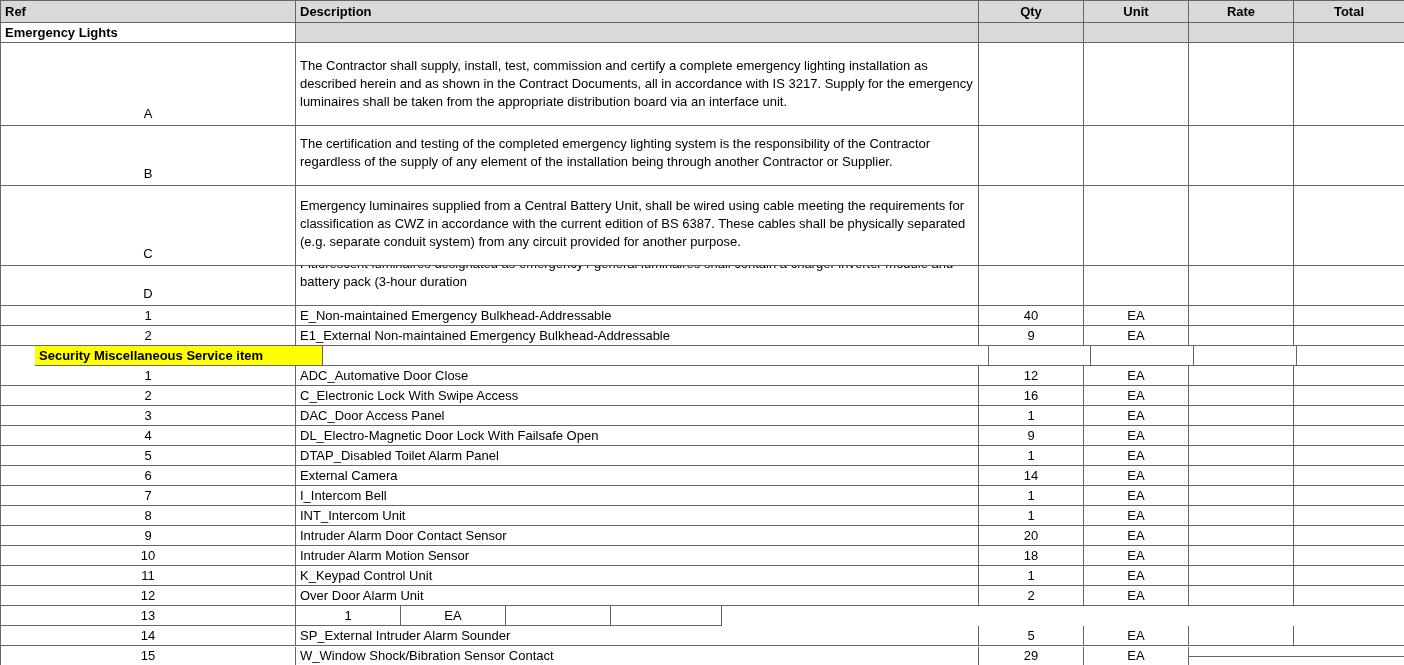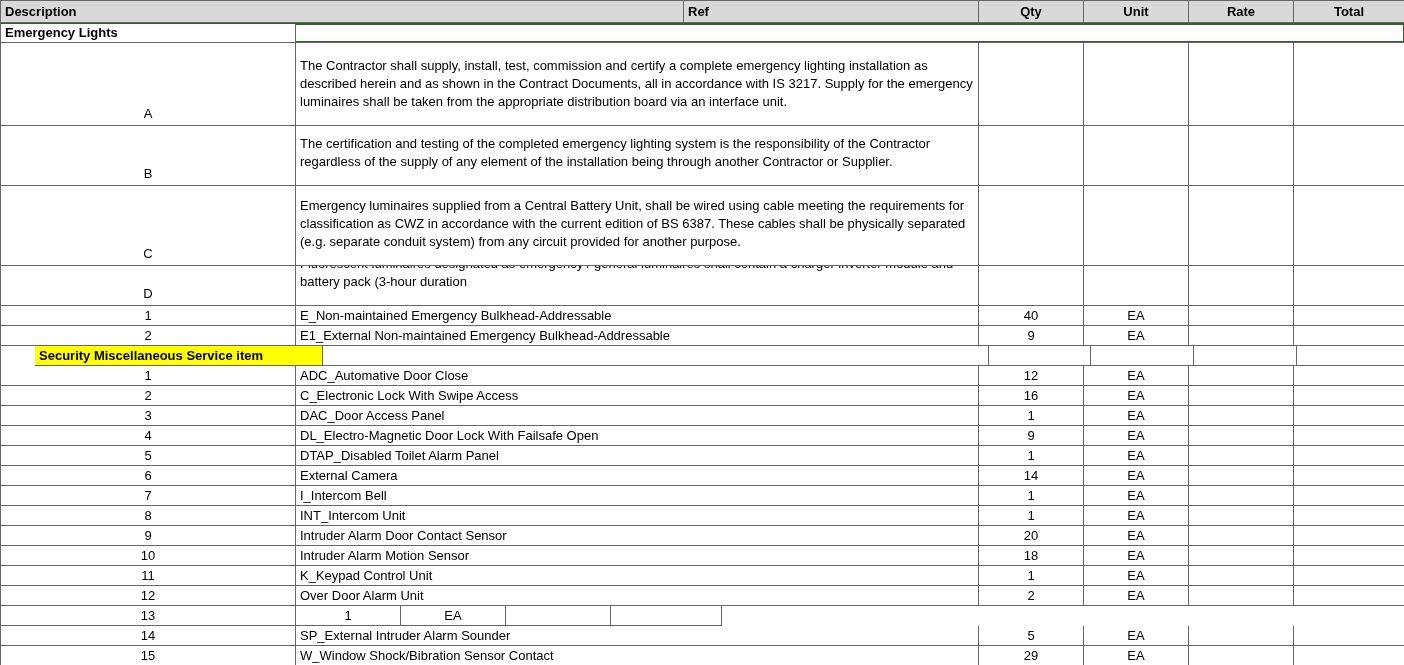--- a/index.html
+++ b/index.html
@@ -52,29 +52,29 @@
   
   .item .c-ref{justify-content:center;}
   .item .c-desc{justify-content:flex-start;}
   .item .c-qty,.item .c-unit,.item .c-rate,.item .c-total{justify-content:center;}
 </style>
 </head>
 <body>
 
 <div class="sheet">
   <div class="row header">
+    <div class="cell c-ref">Ref</div>
     <div class="cell c-desc">Description</div>
-    <div class="cell c-ref">Ref</div>
     <div class="cell c-qty">Qty</div>
     <div class="cell c-unit">Unit</div>
     <div class="cell c-rate">Rate</div>
     <div class="cell c-total">Total</div>
   </div>
   <div id="rows">
-      <div class="row section-emergency" style="height: 20px; align-items: flex-end;">
+      <div class="row section-emergency" style="height: 20px;">
         <div class="cell c-ref">Emergency Lights</div>
         <div class="cell c-desc"></div>
         <div class="cell c-qty"></div>
         <div class="cell c-unit"></div>
         <div class="cell c-rate"></div>
         <div class="cell c-total"></div>
       </div>
       <div class="row para" style="height: 83px;">
         <div class="cell c-ref">A</div>
         <div class="cell c-desc">The Contractor shall supply, install, test, commission and certify a complete emergency lighting installation as described herein and as shown in the Contract Documents, all in accordance with IS 3217. Supply for the emergency luminaires shall be taken from the appropriate distribution board via an interface unit.</div>
@@ -235,21 +235,21 @@
         <div class="cell c-total"></div>
       </div>
       <div class="row item" style="height: 20px;">
         <div class="cell c-ref">14</div>
         <div class="cell c-desc">SP_External Intruder Alarm Sounder</div>
         <div class="cell c-qty">5</div>
         <div class="cell c-unit">EA</div>
         <div class="cell c-rate"></div>
         <div class="cell c-total"></div>
       </div>
-      <div class="row item" style="height: 20px;">
+      <div class="row item" style="height: 20px; align-items: center;">
         <div class="cell c-ref">15</div>
         <div class="cell c-desc">W_Window Shock/Bibration Sensor Contact</div>
         <div class="cell c-qty">29</div>
         <div class="cell c-unit">EA</div>
         <div class="cell c-rate"></div>
         <div class="cell c-total"></div>
       </div>
     </div>
 </div>
 

